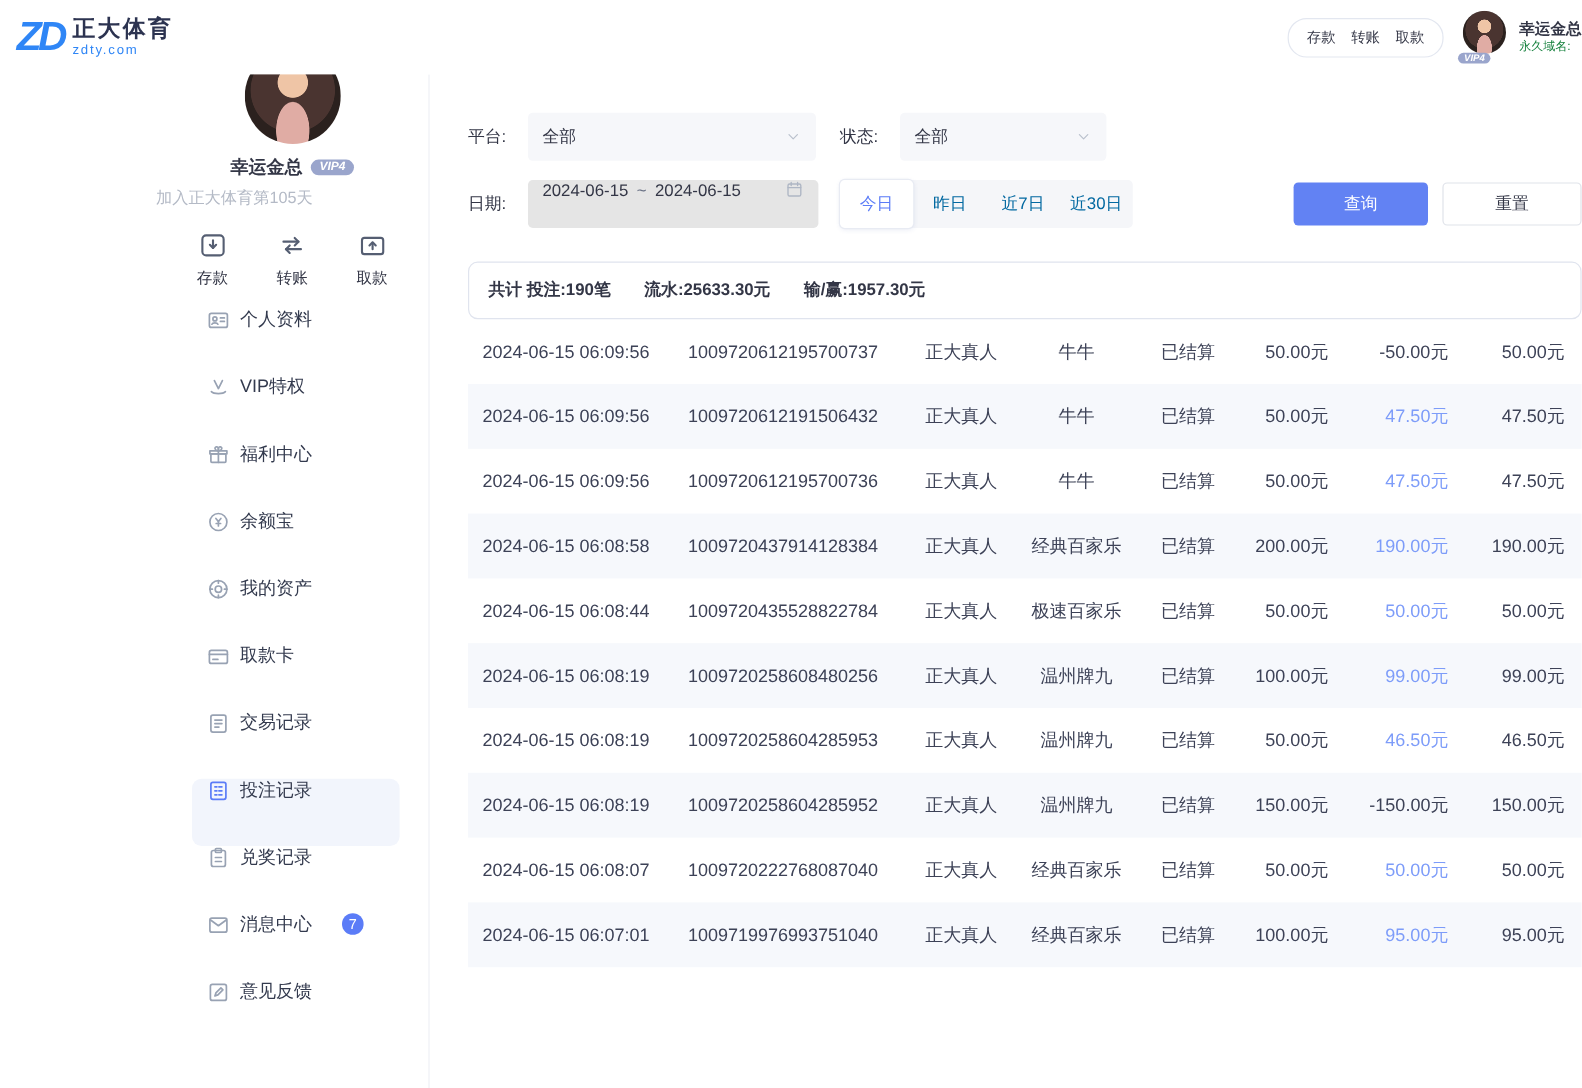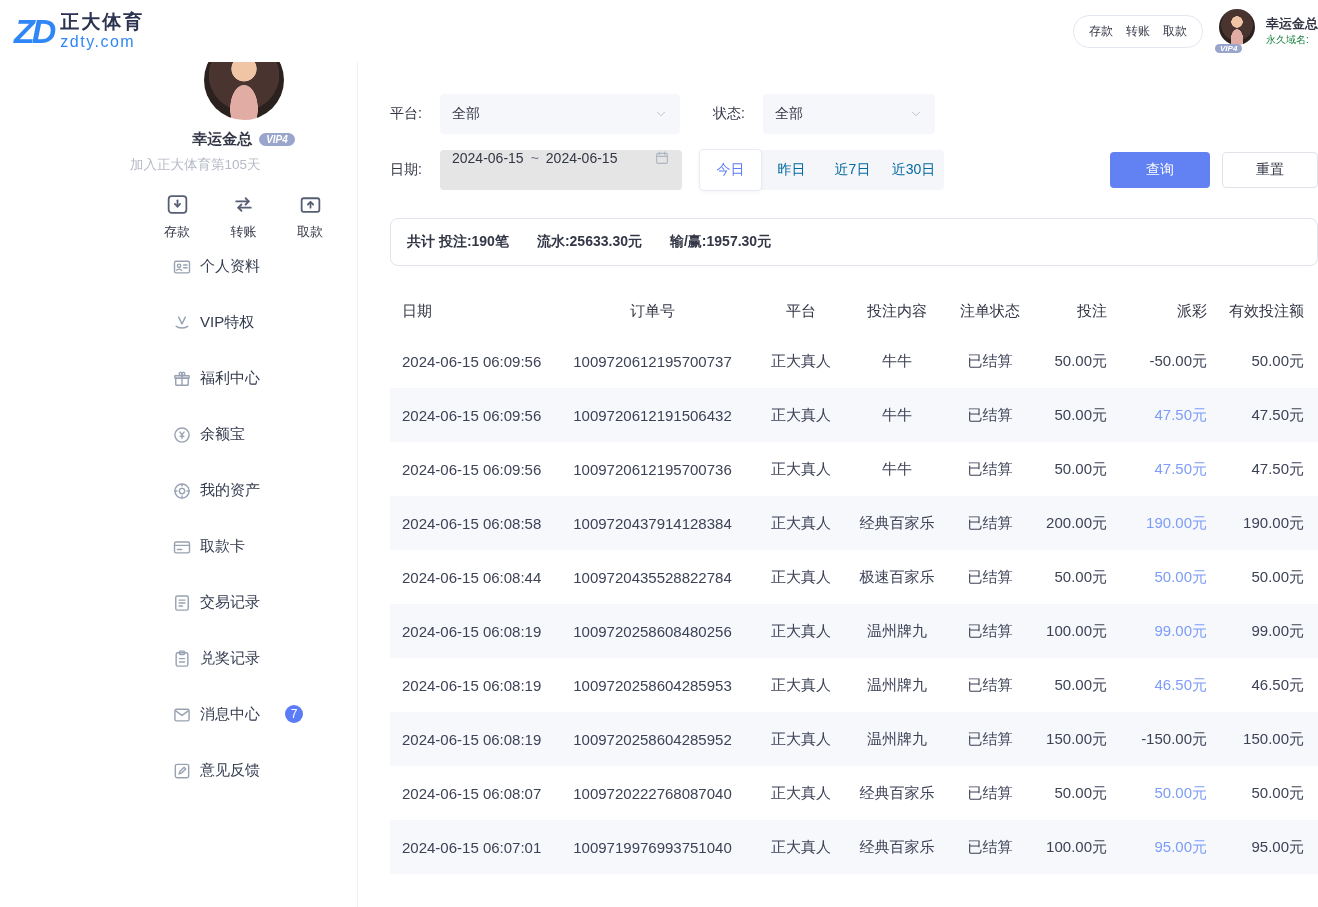--- a/index.html
+++ b/index.html
@@ -9,21 +9,21 @@
     font-family:"Liberation Sans", sans-serif; color:#333646;
   }
 
   
   .header { position:absolute; top:0; left:0; right:0; height:62px;
     display:flex; align-items:center; padding-left:14px; background:#fff; z-index:5;gap:10px; }
   .logo { display:flex; align-items:center; gap:7px; width:178px; cursor:pointer; }
   .logo-mark { font-size:34px; font-weight:bold; font-style:italic; color:#2f86f6; letter-spacing:-3px; line-height:1; }
   .logo-txt { display:flex; flex-direction:column; }
   .brand-name { font-size:19px; font-weight:bold; color:#2c3350; letter-spacing:2px; line-height:1.15; }
-  .brand-domain { font-size:16px; color:#2f86f6; letter-spacing:1.5px; }
+  .brand-domain { font-size:11px; color:#2f86f6; letter-spacing:1.5px; }
   .nav { display:flex; gap:33px; margin-left:8px; font-size:16px; }
   .nav-item { color:#2e3346; cursor:pointer; white-space:nowrap; }
   .header-right { margin-left:auto; display:flex; align-items:center; gap:16px; }
   .quick-pill { display:flex; gap:13px; border:1px solid #e3e7f0; border-radius:16px;
     padding:7px 15px; font-size:12px; color:#333646; }
   .quick-pill span { cursor:pointer; white-space:nowrap; }
   .header-user { display:flex; align-items:center; gap:9px; cursor:pointer; }
   .h-avatar-wrap { position:relative; width:38px; height:44px; }
   .avatar-img { border-radius:50%; display:block;
     background:
@@ -57,37 +57,37 @@
   .menu-item.active .menu-icon { color:#5b7cf7; }
   .menu-label { margin-left:8px; font-size:15px; color:#333a4e; }
   .menu-badge { margin-left:auto; margin-right:18px; width:18px; height:18px; border-radius:50%;
     background:#5b7cf7; color:#fff; font-size:12px; display:flex; align-items:center; justify-content:center; }
 
   
   .main { position:absolute; left:390px; top:62px; width:928px; }
   .filter-row { display:flex; align-items:center; margin-top:32px; }
   .filter-row.row2 { margin-top:16px; }
   .f-label { width:40px; margin-right:10px; font-size:14px; color:#333646; flex:none; }
-  .f-label-2 { margin-left:33px; }
+  .f-label-2 { margin-left:20px; }
   .select { height:40px; background:#f6f7fa; border-radius:4px; display:flex; align-items:center;
     padding:0 12px; font-size:14px; color:#333646; cursor:pointer; }
   .sel-platform { width:240px; }
   .sel-status { width:172px; }
   .chev { margin-left:auto; width:14px; height:14px; color:#b9c0cc; }
   .date-box { width:242px; height:40px; background:#e5e5e5; border-radius:4px; display:flex;
     align-items:flex-start; padding:0 12px; font-size:14px; color:#333646; cursor:pointer; }
   .tilde { margin:0 7px; color:#6a7286; }
   .cal { margin-left:auto; width:16px; height:16px; color:#aeb6c4; }
   .quick-dates { margin-left:18px; display:flex; background:#f5f6f9; border-radius:4px; height:40px; }
   .qd-btn { width:61px; height:40px; border:none; background:transparent; font-size:14px;
     color:#0369a1; cursor:pointer; border-radius:4px; font-family:inherit; }
   .qd-btn.active { background:#fff; color:#5b7cf7; box-shadow:0 0 0 1px #e8ebf3, 0 1px 4px rgba(60,80,170,.10); }
   .btn { height:36px; border-radius:4px; font-size:14px; cursor:pointer; font-family:inherit; }
-  .btn-primary { margin-left:auto; width:100px; background:#6282f3; color:#fff; border:none; }
-  .btn-ghost { margin-left:12px; width:96px; background:#fff; color:#333646; border:1px solid #e0e3ea; }
+  .btn-primary { margin-left:auto; width:112px; background:#6282f3; color:#fff; border:none; }
+  .btn-ghost { margin-left:12px; width:116px; background:#fff; color:#333646; border:1px solid #e0e3ea; }
 
   .summary { margin-top:28px; height:48px; border:1px solid #e0e4ee; border-radius:8px;
     display:flex; align-items:center; padding:0 16px; font-size:14px; font-weight:bold; color:#333646; }
   .summary span { margin-right:28px; white-space:nowrap; }
 
   .t-head, .tr { display:grid; grid-template-columns:160px 205px 92px 100px 86px 88px 100px 97px;
     align-items:center; }
   .t-head { height:46px; margin-top:22px; }
   .th { font-size:15px; color:#333646; }
   .tr { height:54px; }
@@ -214,20 +214,27 @@
           </svg></span>
         <span class="menu-label">取款卡</span>
       </div>
       <div class="menu-item">
         <span class="menu-icon"><svg viewBox="0 0 24 24" width="100%" height="100%" fill="none" stroke="currentColor" stroke-width="1.7" stroke-linecap="round" stroke-linejoin="round">
             <rect x="4.5" y="3.5" width="15" height="17" rx="2"></rect>
             <path d="M8.5 8.5h7M8.5 12h7M8.5 15.5h4"></path>
           </svg></span>
         <span class="menu-label">交易记录</span>
       </div>
+      <div class="menu-item active">
+        <span class="menu-icon"><svg viewBox="0 0 24 24" width="100%" height="100%" fill="none" stroke="currentColor" stroke-width="1.7" stroke-linecap="round" stroke-linejoin="round">
+            <rect x="4.5" y="3.5" width="15" height="17" rx="2"></rect>
+            <path d="M8.5 8h2M12.5 8h3M8.5 12h2M12.5 12h3M8.5 16h2M12.5 16h3"></path>
+          </svg></span>
+        <span class="menu-label">投注记录</span>
+      </div>
       <div class="menu-item">
         <span class="menu-icon"><svg viewBox="0 0 24 24" width="100%" height="100%" fill="none" stroke="currentColor" stroke-width="1.7" stroke-linecap="round" stroke-linejoin="round">
             <rect x="5" y="4.5" width="14" height="16" rx="2"></rect>
             <rect x="9" y="2.5" width="6" height="4" rx="1"></rect>
             <path d="M9 11.5h6M9 15.5h6"></path>
           </svg></span>
         <span class="menu-label">兑奖记录</span>
       </div>
       <div class="menu-item">
         <span class="menu-icon"><svg viewBox="0 0 24 24" width="100%" height="100%" fill="none" stroke="currentColor" stroke-width="1.7" stroke-linecap="round" stroke-linejoin="round">
@@ -287,30 +294,20 @@
     <button class="btn btn-ghost">重置</button>
   </div>
 
   <div class="summary" id="summary">
       <span>共计 投注:190笔</span>
       <span>流水:25633.30元</span>
       <span>输/赢:1957.30元</span>
     </div>
 
   <div class="table">
-    <div class="t-head" id="t-head">
-        <div class="th col0">日期</div>
-        <div class="th col1">订单号</div>
-        <div class="th col2">平台</div>
-        <div class="th col3">投注内容</div>
-        <div class="th col4">注单状态</div>
-        <div class="th col5">投注</div>
-        <div class="th col6">派彩</div>
-        <div class="th col7">有效投注额</div>
-      </div>
     <div id="t-body">
         <div class="tr">
           <div class="td col0">2024-06-15 06:09:56</div>
           <div class="td col1">1009720612195700737</div>
           <div class="td col2">正大真人</div>
           <div class="td col3">牛牛</div>
           <div class="td col4">已结算</div>
           <div class="td col5">50.00元</div>
           <div class="td col6">-50.00元</div>
           <div class="td col7">50.00元</div>

